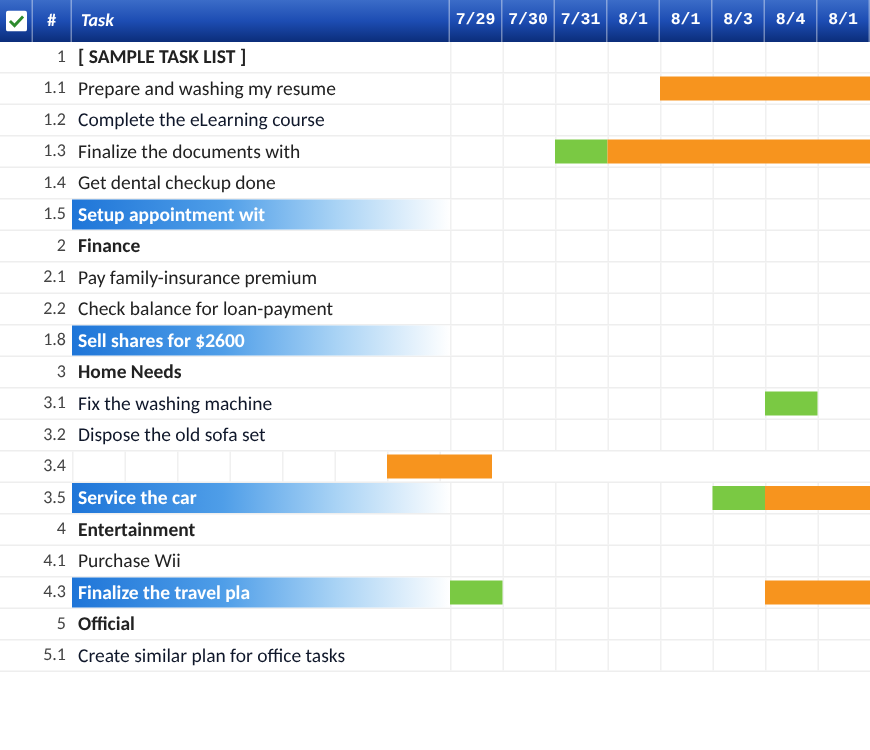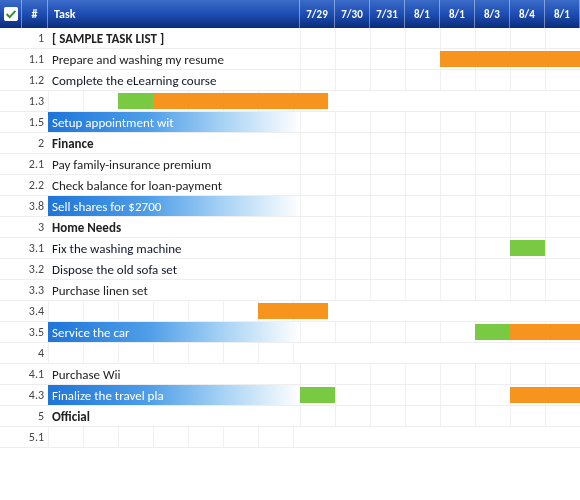--- a/index.html
+++ b/index.html
@@ -33,28 +33,30 @@
     align-items: center;
     justify-content: center;
     border-right: 1px solid rgba(255,255,255,0.4);
   }
   .task-col {
     width: 252px;
     display: flex;
     align-items: center;
     padding-left: 6px;
     border-right: 1px solid rgba(255,255,255,0.4);
+    font-style: italic;
   }
   .date-col {
     width: 35px;
     display: flex;
     align-items: center;
     justify-content: center;
     border-right: 1px solid rgba(255,255,255,0.4);
     font-size: 11px;
+    font-family: Liberation Mono, monospace;
   }
   .rows { display: flex; flex-direction: column; }
   .task-row {
     display: flex;
     height: 21px;
     align-items: stretch;
     border-bottom: 1px solid #eee;
   }
   .r-check { width: 22px; }
   .r-num {
@@ -74,21 +76,21 @@
     font-size: 13px;
     color: #222;
     overflow: hidden;
     white-space: nowrap;
   }
   .r-task.header-task { font-weight: 600; }
   .r-task.completed { color: #0f172a; }
   .r-task.highlighted {
     background: linear-gradient(to right, #1e75d8 0%, #4f9ee8 40%, #a9d3f5 70%, #fff 100%);
     color: #fff;
-    font-weight: 400;
+    font-weight: 700;
   }
   .gantt-area {
     width: 280px;
     display: flex;
     position: relative;
   }
   .gcell {
     width: 35px;
     height: 100%;
     border-left: 1px solid #f0f0f0;
@@ -168,35 +170,51 @@
           <div class="gcell"></div>
           <div class="gcell"></div>
           <div class="gcell"></div>
           <div class="gcell"></div>
           <div class="gcell"></div>
         </div>
       </div>
       <div class="task-row">
         <div class="r-check"></div>
         <div class="r-num">1.3</div>
+        <div class="r-task">Finalize the documents with</div>
         <div class="gantt-area">
           <div class="gcell"></div>
           <div class="gcell"></div>
           <div class="gcell"></div>
           <div class="gcell"></div>
           <div class="gcell"></div>
           <div class="gcell"></div>
           <div class="gcell"></div>
           <div class="gcell"></div>
           <div class="bar green" style="left: 70px; width: 35px;"></div>
           <div class="bar" style="left: 105px; width: 175px;"></div>
         </div>
       </div>
       <div class="task-row">
         <div class="r-check"></div>
+        <div class="r-num">1.4</div>
+        <div class="r-task">Get dental checkup done</div>
+        <div class="gantt-area">
+          <div class="gcell"></div>
+          <div class="gcell"></div>
+          <div class="gcell"></div>
+          <div class="gcell"></div>
+          <div class="gcell"></div>
+          <div class="gcell"></div>
+          <div class="gcell"></div>
+          <div class="gcell"></div>
+        </div>
+      </div>
+      <div class="task-row">
+        <div class="r-check"></div>
         <div class="r-num">1.5</div>
         <div class="r-task highlighted">Setup appointment wit</div>
         <div class="gantt-area">
           <div class="gcell"></div>
           <div class="gcell"></div>
           <div class="gcell"></div>
           <div class="gcell"></div>
           <div class="gcell"></div>
           <div class="gcell"></div>
           <div class="gcell"></div>
@@ -243,22 +261,22 @@
           <div class="gcell"></div>
           <div class="gcell"></div>
           <div class="gcell"></div>
           <div class="gcell"></div>
           <div class="gcell"></div>
           <div class="gcell"></div>
         </div>
       </div>
       <div class="task-row">
         <div class="r-check"></div>
-        <div class="r-num">3.8</div>
-        <div class="r-task highlighted">Sell shares for $2700</div>
+        <div class="r-num">1.8</div>
+        <div class="r-task highlighted">Sell shares for $2600</div>
         <div class="gantt-area">
           <div class="gcell"></div>
           <div class="gcell"></div>
           <div class="gcell"></div>
           <div class="gcell"></div>
           <div class="gcell"></div>
           <div class="gcell"></div>
           <div class="gcell"></div>
           <div class="gcell"></div>
         </div>
@@ -304,35 +322,20 @@
           <div class="gcell"></div>
           <div class="gcell"></div>
           <div class="gcell"></div>
           <div class="gcell"></div>
           <div class="gcell"></div>
           <div class="gcell"></div>
         </div>
       </div>
       <div class="task-row">
         <div class="r-check"></div>
-        <div class="r-num">3.3</div>
-        <div class="r-task">Purchase linen set</div>
-        <div class="gantt-area">
-          <div class="gcell"></div>
-          <div class="gcell"></div>
-          <div class="gcell"></div>
-          <div class="gcell"></div>
-          <div class="gcell"></div>
-          <div class="gcell"></div>
-          <div class="gcell"></div>
-          <div class="gcell"></div>
-        </div>
-      </div>
-      <div class="task-row">
-        <div class="r-check"></div>
         <div class="r-num">3.4</div>
         <div class="gantt-area">
           <div class="gcell"></div>
           <div class="gcell"></div>
           <div class="gcell"></div>
           <div class="gcell"></div>
           <div class="gcell"></div>
           <div class="gcell"></div>
           <div class="gcell"></div>
           <div class="gcell"></div>
@@ -352,20 +355,21 @@
           <div class="gcell"></div>
           <div class="gcell"></div>
           <div class="gcell"></div>
           <div class="bar green" style="left: 175px; width: 35px;"></div>
           <div class="bar" style="left: 210px; width: 70px;"></div>
         </div>
       </div>
       <div class="task-row">
         <div class="r-check"></div>
         <div class="r-num">4</div>
+        <div class="r-task header-task">Entertainment</div>
         <div class="gantt-area">
           <div class="gcell"></div>
           <div class="gcell"></div>
           <div class="gcell"></div>
           <div class="gcell"></div>
           <div class="gcell"></div>
           <div class="gcell"></div>
           <div class="gcell"></div>
           <div class="gcell"></div>
         </div>
@@ -413,20 +417,21 @@
           <div class="gcell"></div>
           <div class="gcell"></div>
           <div class="gcell"></div>
           <div class="gcell"></div>
           <div class="gcell"></div>
         </div>
       </div>
       <div class="task-row">
         <div class="r-check"></div>
         <div class="r-num">5.1</div>
+        <div class="r-task completed">Create similar plan for   office tasks</div>
         <div class="gantt-area">
           <div class="gcell"></div>
           <div class="gcell"></div>
           <div class="gcell"></div>
           <div class="gcell"></div>
           <div class="gcell"></div>
           <div class="gcell"></div>
           <div class="gcell"></div>
           <div class="gcell"></div>
         </div>

